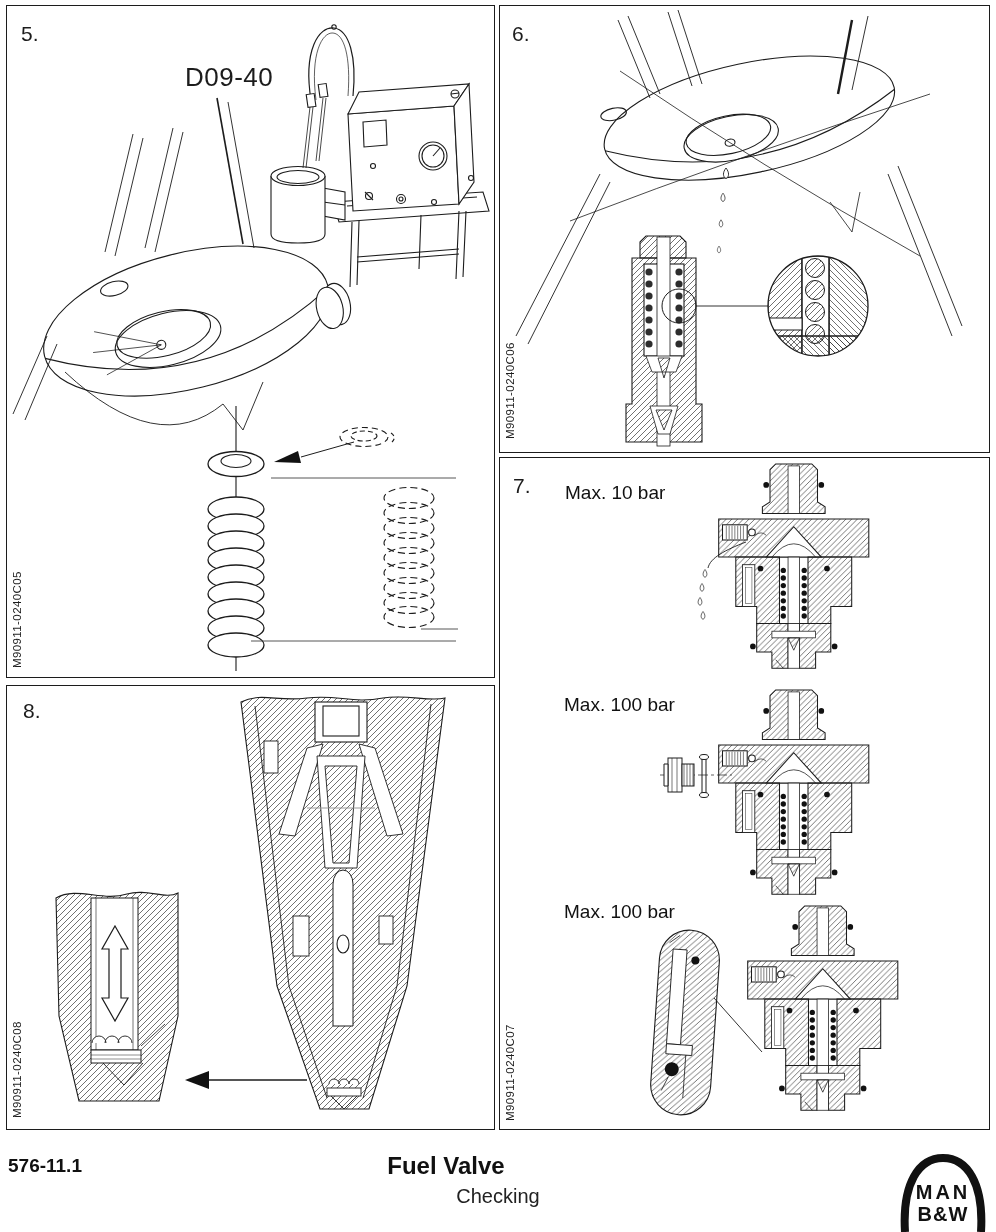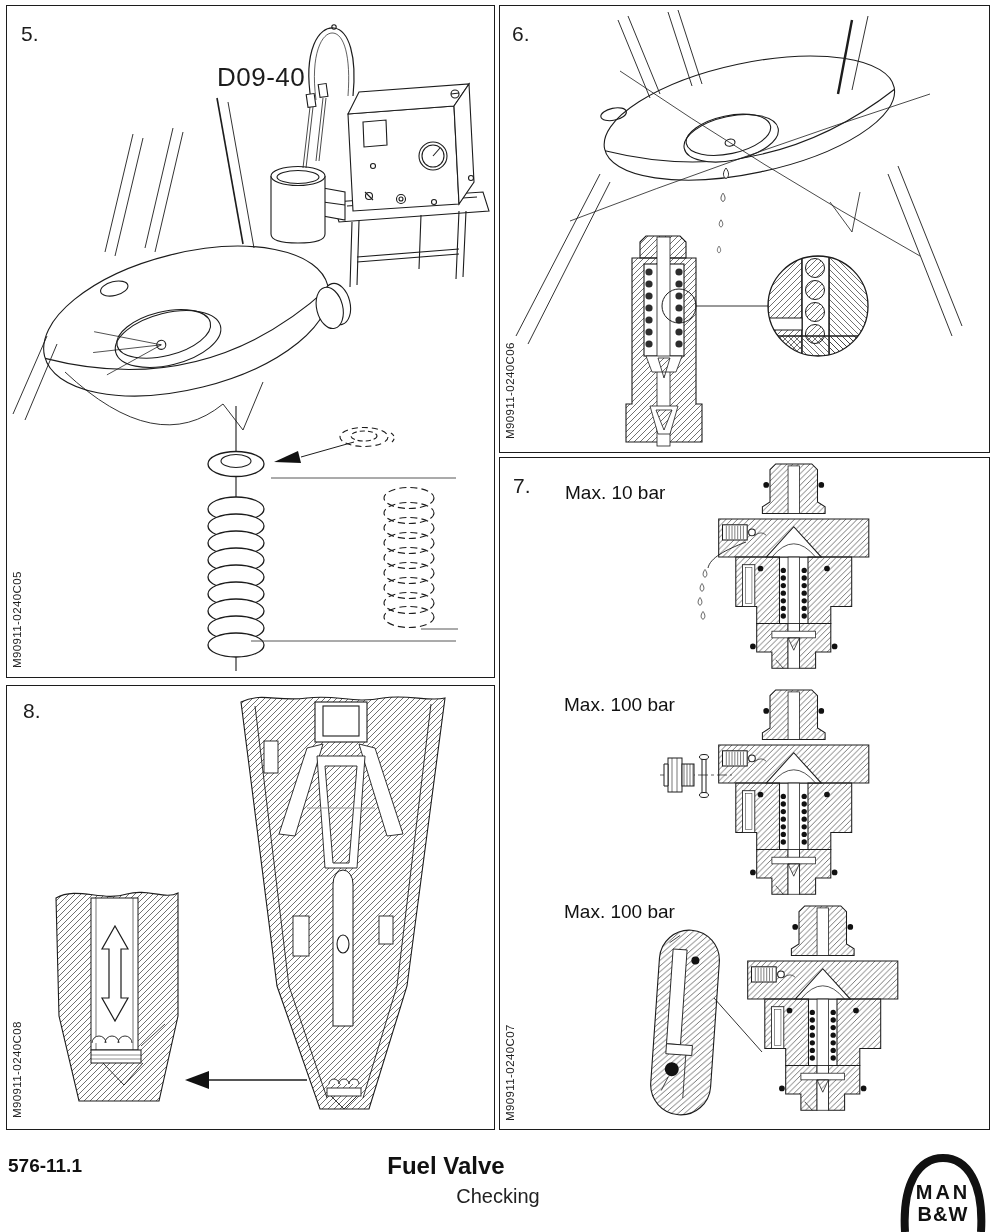--- a/index.html
+++ b/index.html
@@ -3,21 +3,21 @@
 <meta charset="utf-8">
 <style>
   html,body{margin:0;padding:0;background:#e8e8e8;}
   #page{position:relative;width:996px;height:1232px;background:#ffffff;
         font-family:"Liberation Sans","DejaVu Sans",sans-serif;color:#1a1a1a;overflow:hidden;}
   .abs{position:absolute;}
   .panel{position:absolute;border:1.6px solid #1c1c1c;background:#fff;}
   .pnum{position:absolute;font-size:21px;color:#1c1c1c;}
   .figcode{position:absolute;font-size:11.5px;letter-spacing:.4px;color:#1c1c1c;
            transform:rotate(-90deg);transform-origin:0 0;white-space:nowrap;}
-  .toolcode{position:absolute;font-size:26px;color:#1c1c1c;letter-spacing:.5px;margin-left:32px;}
+  .toolcode{position:absolute;font-size:26px;color:#1c1c1c;letter-spacing:.5px;}
   .plabel{position:absolute;font-size:19px;color:#111;}
   svg{position:absolute;left:0;top:0;}
   .footer-num{position:absolute;left:8px;top:1155px;font-size:19px;font-weight:bold;color:#111;}
   .footer-title{position:absolute;left:0;top:1152px;width:892px;text-align:center;
                 font-size:24px;font-weight:bold;color:#111;}
   .footer-sub{position:absolute;left:0;top:1185px;width:996px;text-align:center;
               font-size:20px;color:#222;}
 </style>
 </head>
 <body>

